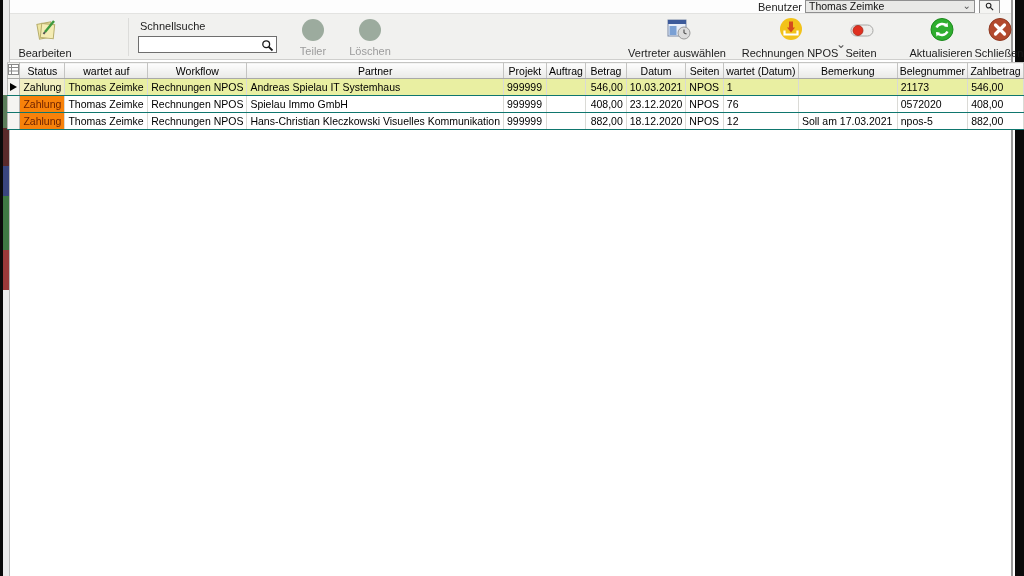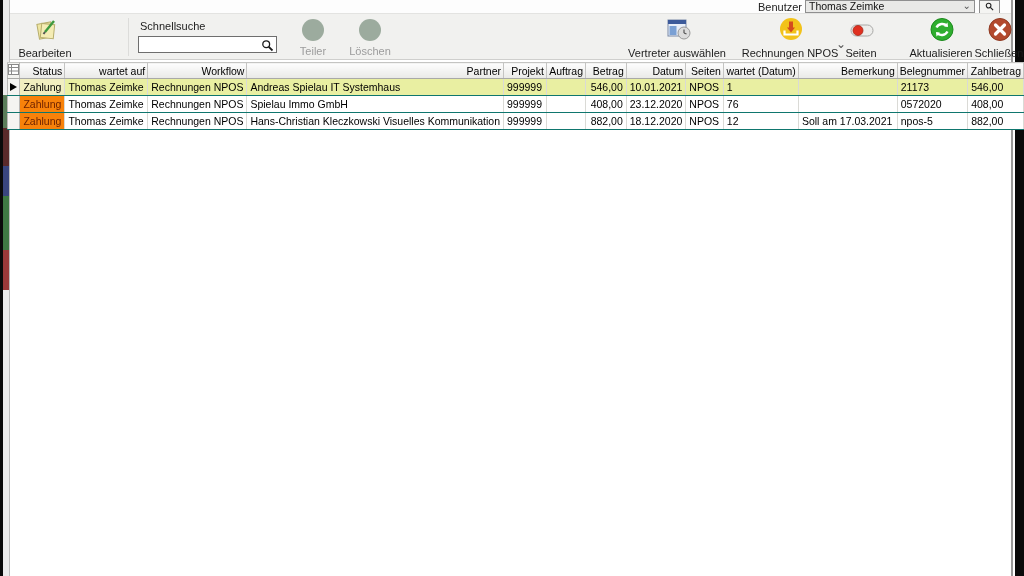--- a/index.html
+++ b/index.html
@@ -39,21 +39,21 @@
                      border:1px solid #6e6e6e; }
   .quicksearch-input { position:absolute; left:2px; top:1px; width:118px; height:13px; border:none; outline:none;
                        font-size:11px; font-family:"Liberation Sans",sans-serif; background:transparent; }
   .quicksearch-mag { position:absolute; right:2px; top:1px; }
 
   .tb-chevron { position:absolute; left:826px; top:23px; font-size:12px; color:#555; cursor:pointer; }
 
   
   .grid { position:absolute; left:7px; top:62px; border-collapse:collapse; table-layout:fixed;
           font-size:10.5px; color:#000; background:#fff; }
-  .grid th { height:16px; font-weight:normal; text-align:right; overflow:hidden; white-space:nowrap;
+  .grid th { height:16px; font-weight:normal; text-align:center; overflow:hidden; white-space:nowrap;
              background:linear-gradient(#fdfdfd,#e9e9e7); border-right:1px solid #c4c4c2;
              border-bottom:1px solid #a9a9a7; border-top:1px solid #c4c4c2; padding:0 2px; cursor:pointer; }
   .grid td { height:17px; overflow:hidden; white-space:nowrap; border-right:1px solid #dadad6;
              border-bottom:1px solid #0f766e; padding:0 3px; cursor:default; }
   .grid th:first-child, .grid td.selcell { background:#f2f2ef; border-right:1px solid #b9b9b7; padding:0; text-align:center; }
   .grid td.selcell { background:#f4f4f1; }
   .grid tr.row-selected td { background:#e9efa2; }
   .grid tr.row-selected td.selcell { background:#f4f4f1; }
   .grid td.status-orange { background:#f8820a; color:#6f2300; }
   .grid tr.row-selected td.status-yellow { background:#f1eec0; }
@@ -236,21 +236,21 @@
     <tbody>
         <tr class="row-selected">
           <td class="selcell"><span class="row-marker"></span></td>
           <td class="status-yellow">Zahlung</td>
           <td>Thomas Zeimke</td>
           <td>Rechnungen NPOS</td>
           <td>Andreas Spielau IT Systemhaus</td>
           <td>999999</td>
           <td></td>
           <td class="al-right">546,00</td>
-          <td>10.01.2021</td>
+          <td>10.03.2021</td>
           <td>NPOS</td>
           <td>1</td>
           <td></td>
           <td>21173</td>
           <td>546,00</td>
         </tr>
         <tr>
           <td class="selcell"></td>
           <td class="status-orange">Zahlung</td>
           <td>Thomas Zeimke</td>

